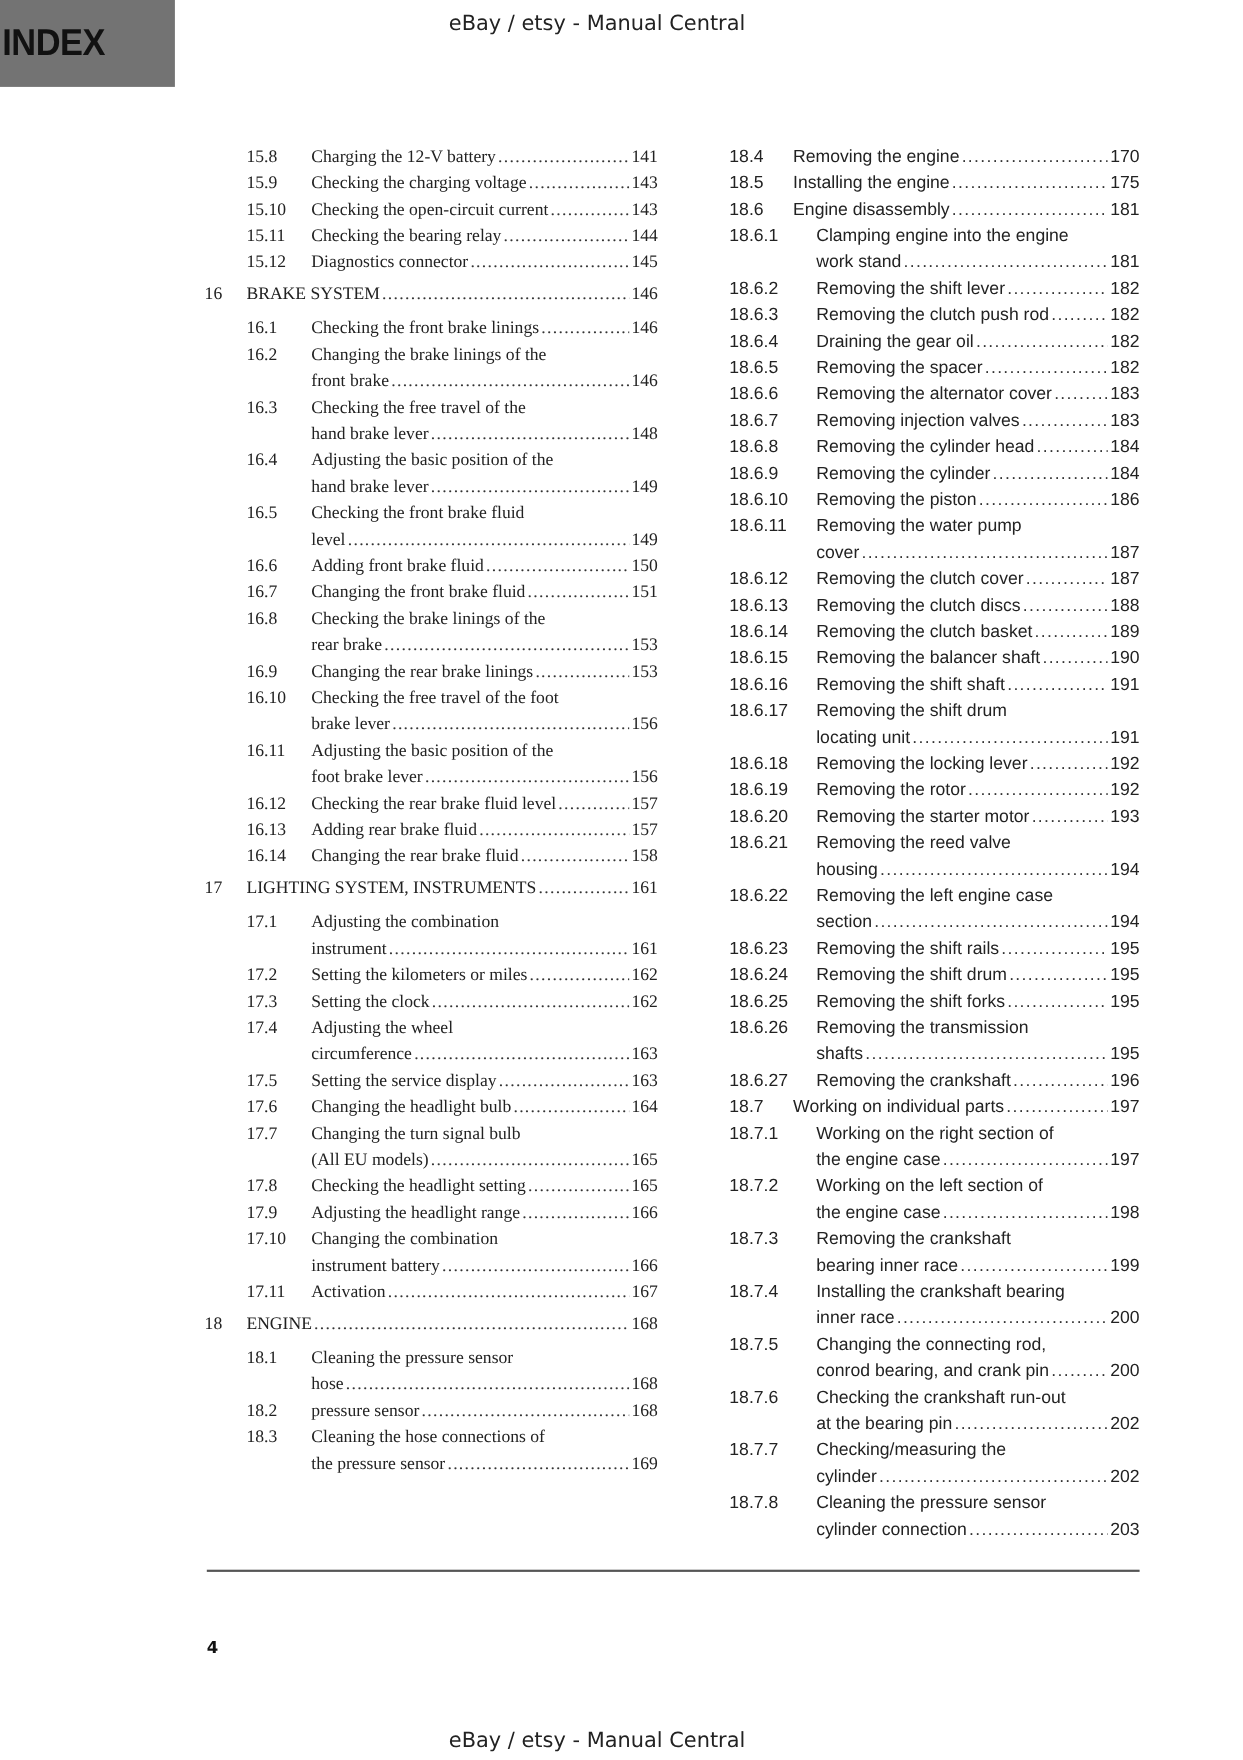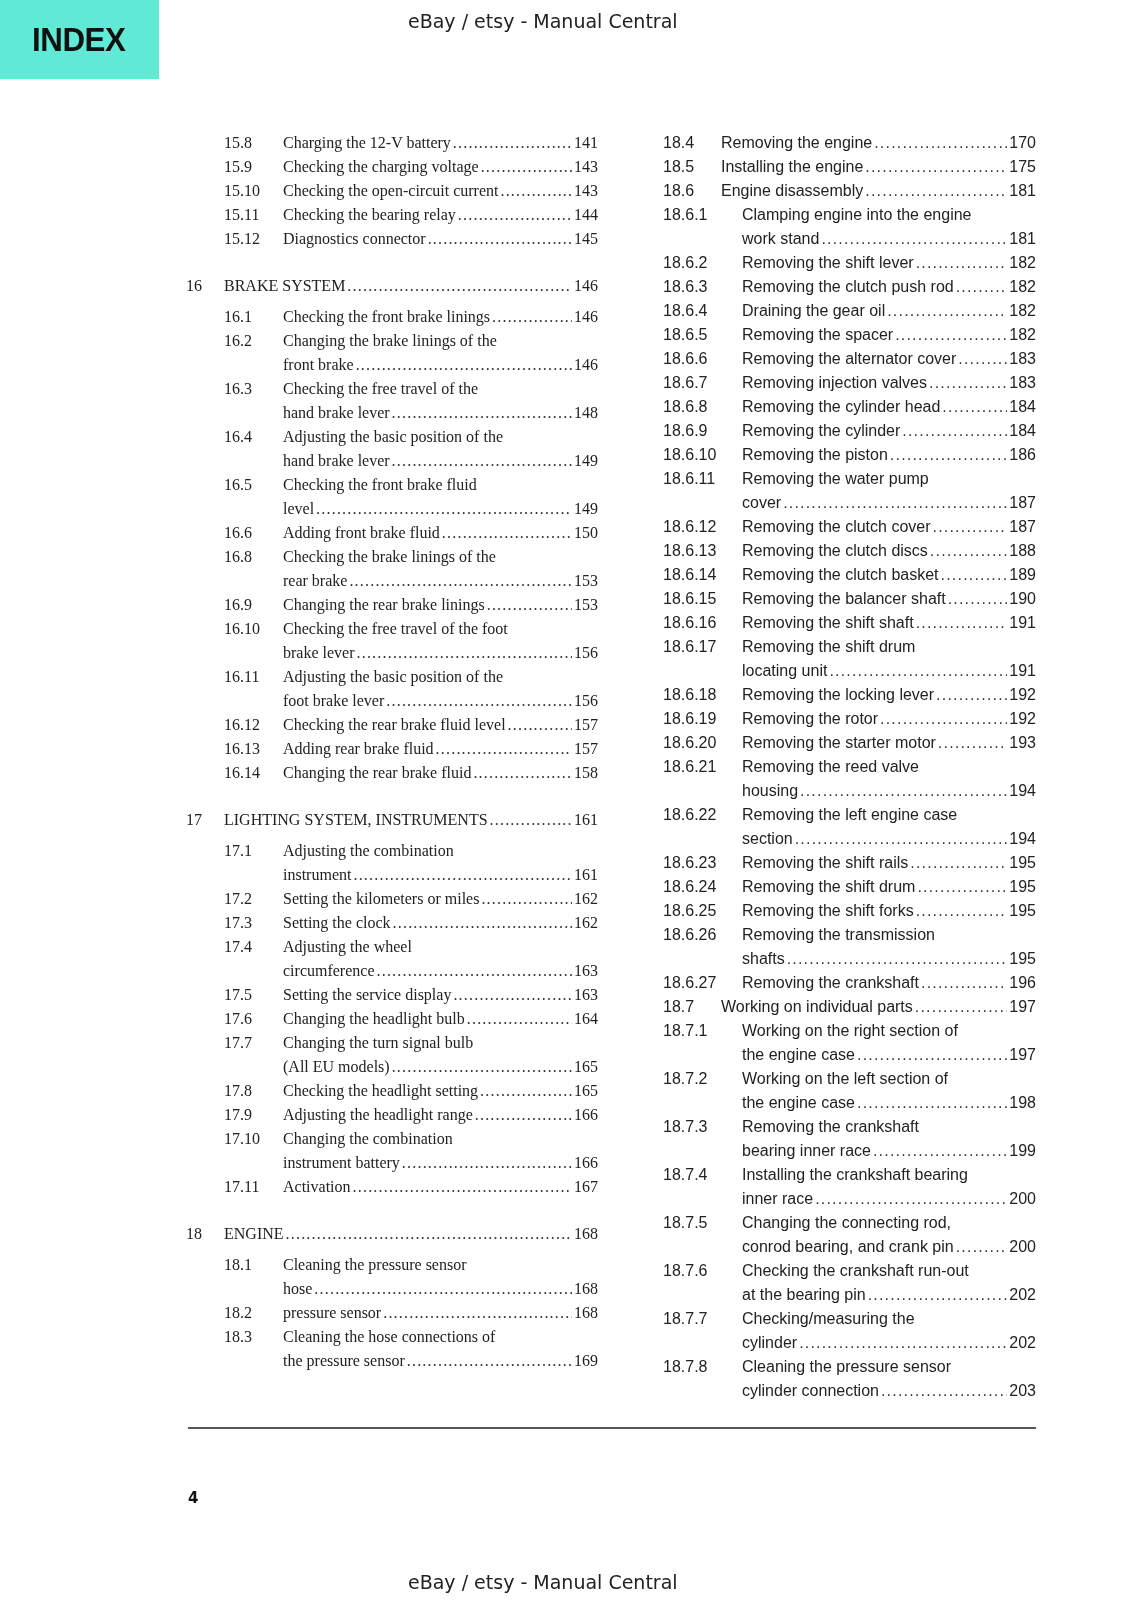--- a/index.html
+++ b/index.html
@@ -1,35 +1,35 @@
 <!DOCTYPE html>
 <html><head>
 <meta charset="utf-8">
 <style>
   html, body { margin: 0; padding: 0; background: #ffffff; }
   body { width: 1130px; height: 1600px; position: relative; overflow: hidden; font-family: "Liberation Sans", sans-serif; color: #222; }
-  .index-tab { position: absolute; left: 0; top: 0; width: 159px; height: 79px; background: #5eead4; display: flex; align-items: center; justify-content: center; }
+  .index-tab { position: absolute; left: 0; top: 0; width: 159px; height: 79px; background: #737373; display: flex; align-items: center; }
   .index-tab span { font-family: "Liberation Sans", sans-serif; font-weight: bold; font-size: 34px; color: #111; letter-spacing: -0.5px; transform: scaleX(0.92); display: inline-block; margin-left: -2px; }
   .watermark { position: absolute; left: 0; width: 1130px; text-align: center; font-family: "DejaVu Sans", sans-serif; font-size: 19px; color: #222; }
   .watermark.top { top: 10px; padding-left: 0; }
   .watermark.bottom { top: 1571px; }
   .wm-inner { position: absolute; left: 408px; white-space: nowrap; }
   .col { position: absolute; top: 131px; }
   .col.left { left: 186px; width: 412px; font-family: Liberation Serif, serif; }
   .col.right { left: 663px; width: 373px; }
   .entry { position: relative; font-size: 16px; line-height: 24px; }
   .entry .num { position: absolute; left: 0; top: 0; }
   .entry .body { display: block; }
   .line { display: flex; align-items: baseline; white-space: nowrap; }
   .line .txt { flex: 0 0 auto; }
   .line .dots { flex: 1 1 auto; overflow: hidden; white-space: nowrap; letter-spacing: 1.2px; margin: 0 2px; color: #333; }
   .line .dots::before { content: "........................................................................................................................................................"; }
   .line .pg { flex: 0 0 auto; }
   
-  .left .chapter { margin-top: 23px; margin-bottom: 7px; }
+  .left .chapter { margin-top: 5px; margin-bottom: 7px; }
   .left .chapter .body { margin-left: 38px; }
   .left .sub .num { left: 38px; }
   .left .sub .body { margin-left: 97px; }
   
   .right .l2 .body { margin-left: 58px; }
   .right .l3 .body { margin-left: 79px; }
   .footer-rule { position: absolute; left: 188px; top: 1427px; width: 848px; height: 2px; background: #555; }
   .page-num { position: absolute; left: 188px; top: 1489px; font-family: "DejaVu Sans", sans-serif; font-weight: bold; font-size: 15px; color: #111; }
 </style>
 </head>
@@ -170,20 +170,30 @@
       <span class="num">16.6</span>
       <div class="body">
         <div class="line">
           <span class="txt">Adding front brake fluid</span>
           <span class="dots"></span>
           <span class="pg">150</span>
         </div>
       </div>
     </div>
     <div class="entry sub">
+      <span class="num">16.7</span>
+      <div class="body">
+        <div class="line">
+          <span class="txt">Changing the front brake fluid</span>
+          <span class="dots"></span>
+          <span class="pg">151</span>
+        </div>
+      </div>
+    </div>
+    <div class="entry sub">
       <span class="num">16.8</span>
       <div class="body">
         <div class="line">
           <span class="txt">Checking the brake linings of the</span>
         </div>
         <div class="line">
           <span class="txt">rear brake</span>
           <span class="dots"></span>
           <span class="pg">153</span>
         </div>

